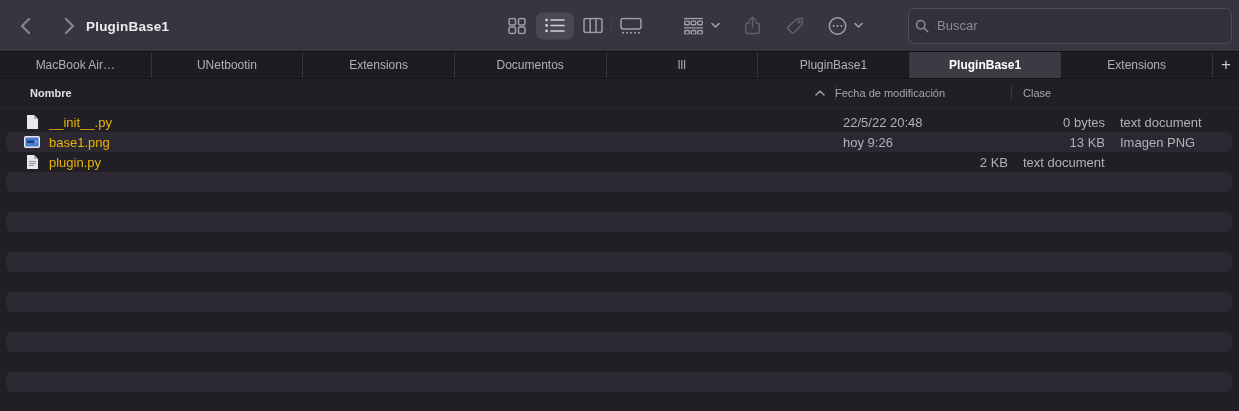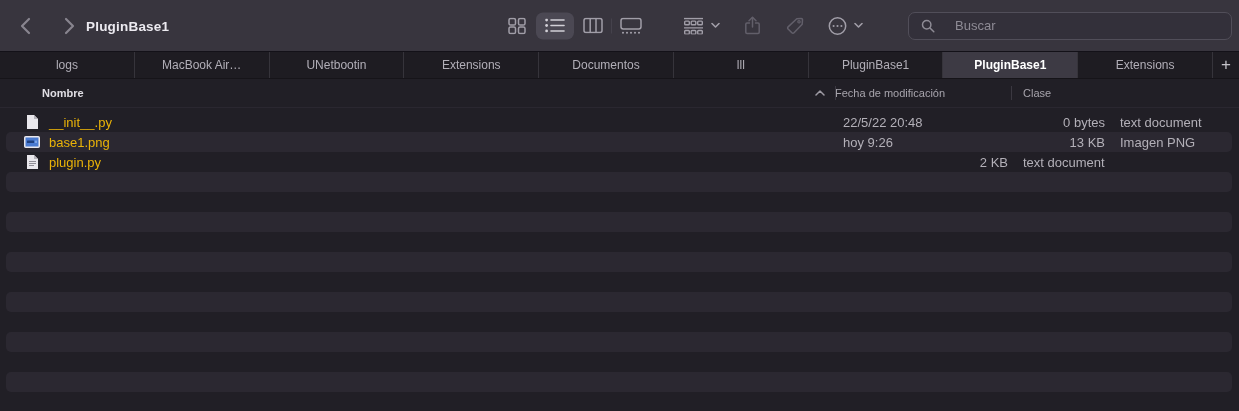--- a/index.html
+++ b/index.html
@@ -19,22 +19,22 @@
   .view-seg{display:flex;align-items:center;justify-content:center;width:38px;height:27px;border-radius:7px;position:relative;}
   .view-seg.selected{background:#4b4853;}
   .view-seg + .view-seg::before{content:"";position:absolute;left:-1px;top:6px;bottom:6px;width:1px;background:#45424c;}
   .view-seg.selected::before, .view-seg.selected + .view-seg::before{display:none;}
   .group-cluster{left:683px;gap:7px;}
   .icon-btn{display:flex;align-items:center;justify-content:center;height:28px;}
   .share-btn{left:744px;}
   .tag-btn{left:786px;}
   .more-cluster{left:828px;gap:7px;}
   .search-field{
-    left:908px;width:324px;height:28px;gap:18px;
-    border:1px solid #514e59;border-radius:7px;background:#33303a;padding:0 12px;
+    left:908px;width:324px;height:36px;gap:6px;
+    border:1px solid #514e59;border-radius:7px;background:#33303a;padding:0 6px;
   }
   .search-field input{
     flex:1;background:transparent;border:none;outline:none;
     font-family:"Liberation Sans","DejaVu Sans",sans-serif;
     font-size:13px;color:#e8e6ec;min-width:0;
   }
   .search-field input::placeholder{color:#8e8b95;}
   
   .tabbar{display:flex;height:27px;background:#1e1c22;border-bottom:1px solid #161419;}
   .tab{
@@ -45,21 +45,21 @@
   .tab.active{background:#3d3a44;color:#ffffff;font-weight:bold;}
   .newtab{
     flex:0 0 26px;display:flex;align-items:center;justify-content:center;
     color:#c5c3c9;font-size:17px;font-weight:300;cursor:default;
   }
   
   .grid-cols{display:grid;grid-template-columns:835px 176px 97px 1fr;}
   .header-row{height:29px;align-items:center;background:#211f26;border-bottom:1px solid #2a2730;font-size:11px;color:#a7a4ac;}
   .hcell{position:relative;height:100%;display:flex;align-items:center;}
   .hcell + .hcell::before{content:"";position:absolute;left:0;top:7px;bottom:7px;width:1px;background:#3b3841;}
-  .h-name{justify-content:space-between;padding:0 10px 0 42px;font-weight:bold;color:#e0dee4;}
+  .h-name{justify-content:space-between;padding:0 10px 0 30px;font-weight:bold;color:#e0dee4;}
   .h-date{}
   .h-size{padding-left:13px;}
   .h-kind{padding-left:12px;}
   .file-list{padding-top:4px;}
   .row{height:20px;align-items:center;position:relative;font-size:13px;color:#b3b0b8;}
   .row.striped::before{content:"";position:absolute;left:6px;right:7px;top:0;bottom:0;background:#2b2831;border-radius:5px;}
   .cell{position:relative;white-space:nowrap;overflow:hidden;}
   .name-cell{display:flex;align-items:center;gap:9px;padding-left:24px;color:#eab308;}
   .file-icon{display:flex;align-items:center;width:16px;justify-content:center;}
   .date-cell{padding-left:8px;}
@@ -186,21 +186,20 @@
     <div class="tb-abs search-field">
       <svg width="14" height="14" viewBox="0 0 14 14">
         <circle cx="5.7" cy="5.7" r="4.2" fill="none" stroke="#8e8b95" stroke-width="1.5"></circle>
         <line x1="9" y1="9" x2="12.8" y2="12.8" stroke="#8e8b95" stroke-width="1.5" stroke-linecap="round"></line>
       </svg>
       <input type="text" value="" placeholder="Buscar" style="">
     </div>
   </div>
 
   <div class="tabbar">
-    <div class="tab">logs</div>
       <div class="tab">MacBook Air…</div>
       <div class="tab">UNetbootin</div>
       <div class="tab">Extensions</div>
       <div class="tab">Documentos</div>
       <div class="tab">lll</div>
       <div class="tab">PluginBase1</div>
       <div class="tab active">PluginBase1</div>
       <div class="tab">Extensions</div>
       <div class="newtab">+</div>
   </div>

